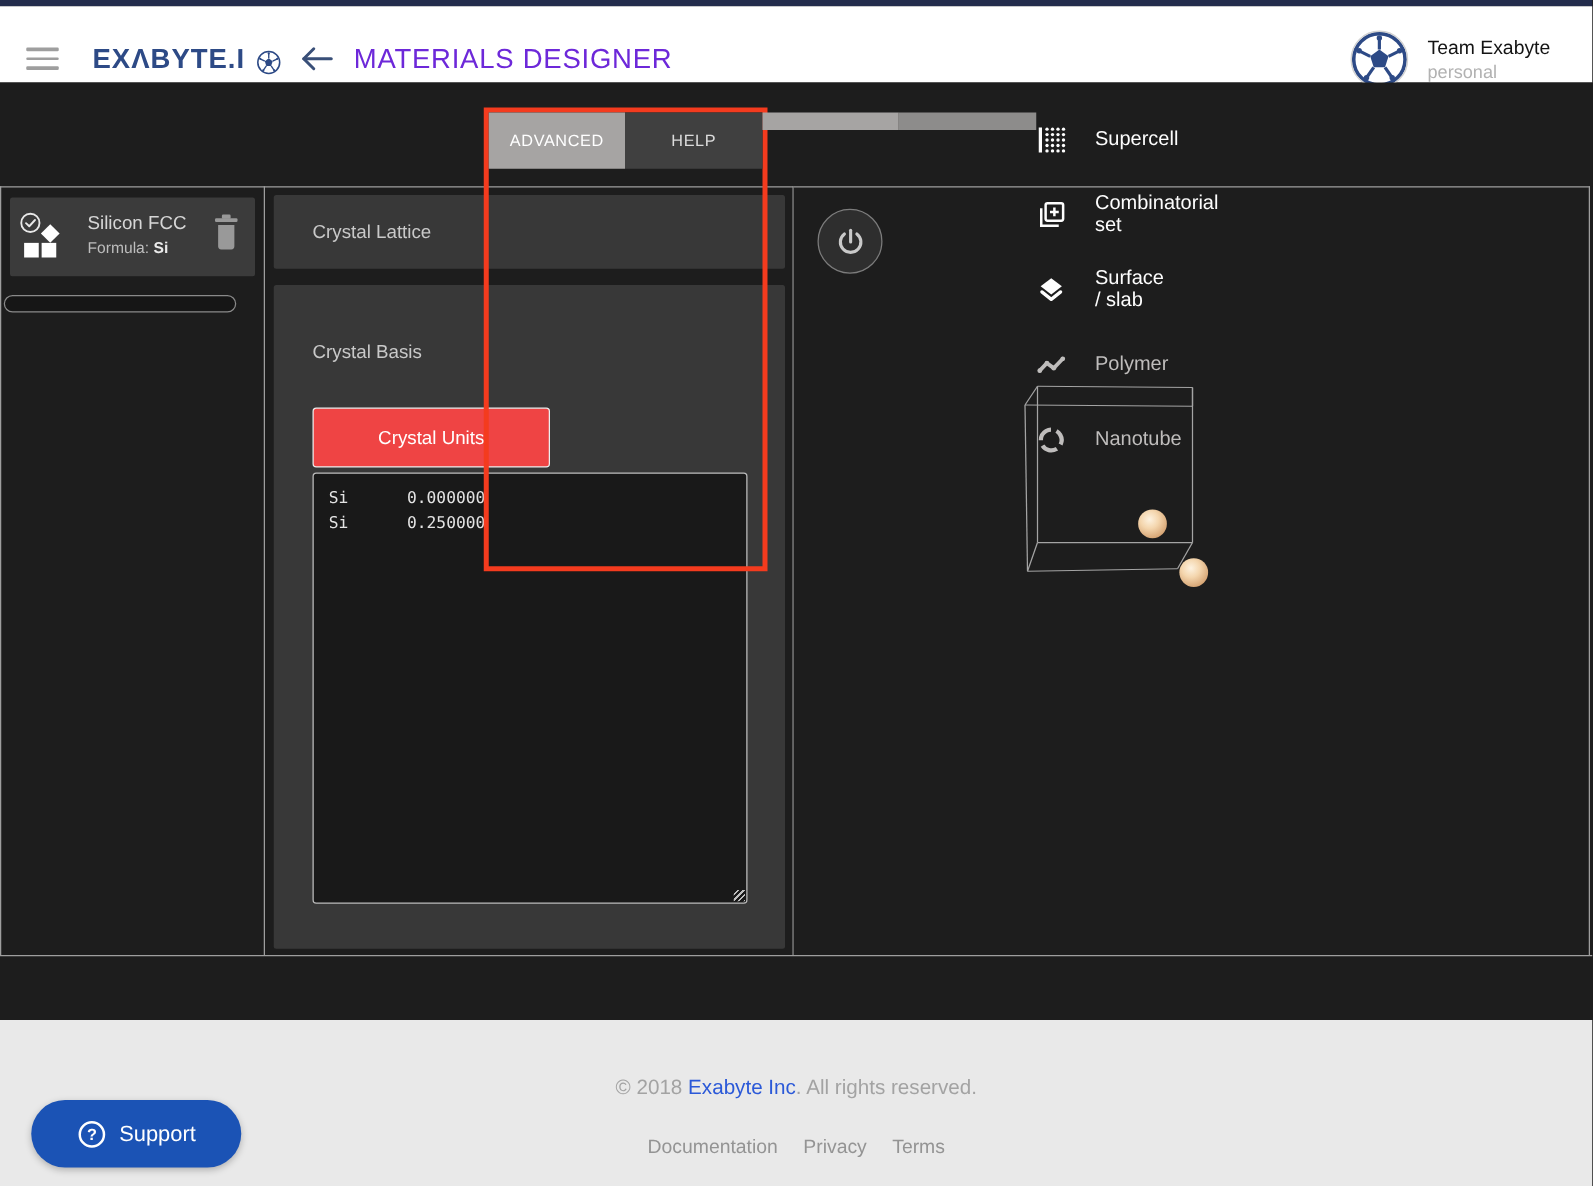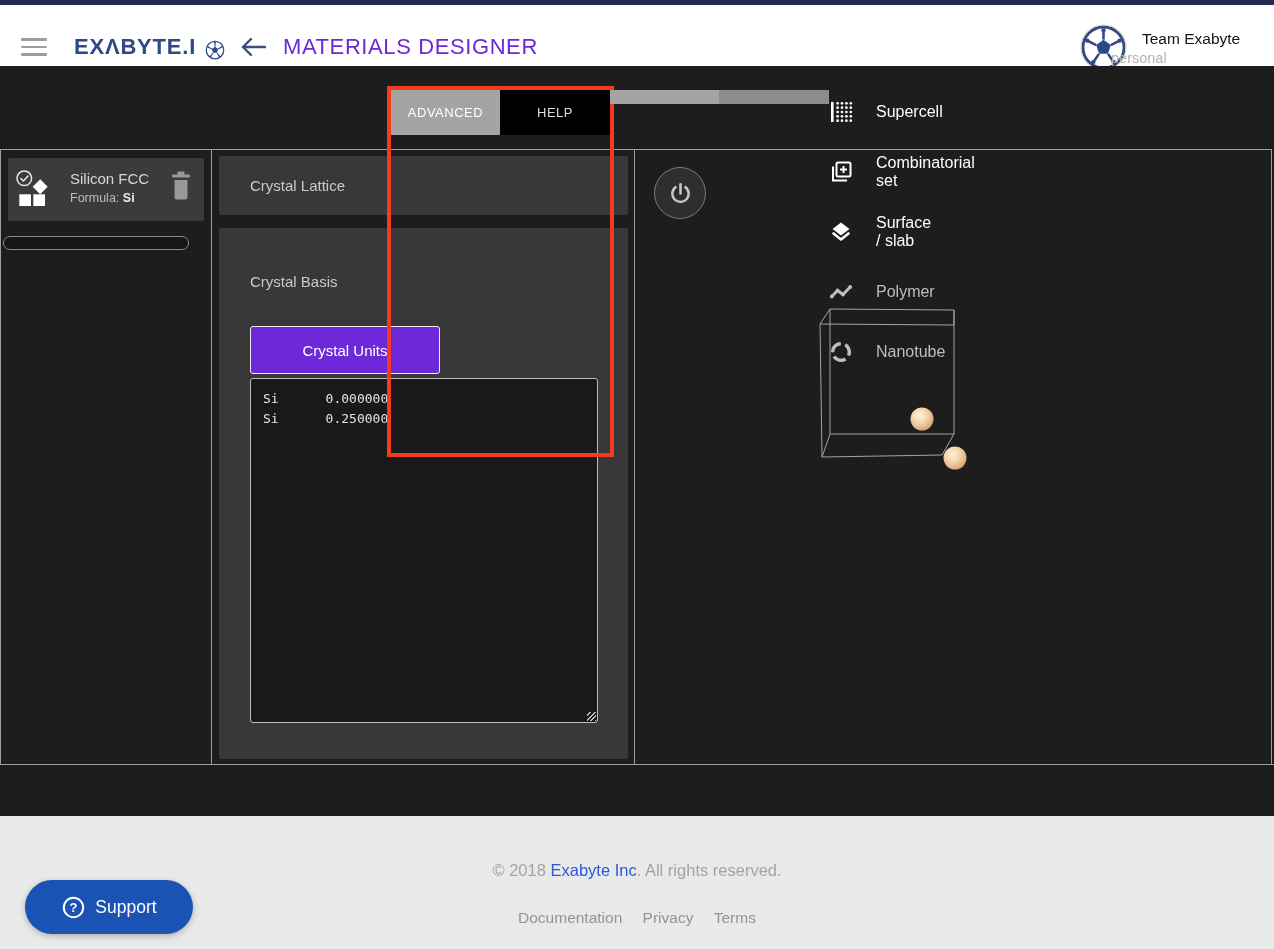--- a/index.html
+++ b/index.html
@@ -15,21 +15,21 @@
   .top-strip { position:absolute; left:0; top:0; width:1274px; height:5px; background:#232c4c; }
   .header { position:absolute; left:0; top:5px; width:1274px; height:61px; background:#ffffff; }
   .hamburger { position:absolute; left:21px; top:33px; width:26px; height:18px; cursor:pointer; }
   .hamburger span { display:block; width:26px; height:2.6px; background:#9e9e9e; margin-bottom:5px; border-radius:1px; }
   .logo-text { position:absolute; left:74px; top:30px; font-size:22px; font-weight:bold; color:#2d4a86; letter-spacing:0.8px; line-height:24px; }
   .logo-ball { position:absolute; left:205px; top:35px; }
   .back-arrow { position:absolute; left:239px; top:31px; }
   .app-title { position:absolute; left:283px; top:33px; font-size:22px; font-weight:400; color:#6d28d9; letter-spacing:0.6px; line-height:18px; }
   .avatar { position:absolute; left:1080px; top:19px; width:47px; height:47px; }
   .acct-name { position:absolute; left:1142px; top:25px; font-size:15.5px; font-weight:500; color:#141414; }
-  .acct-role { position:absolute; left:1111px; top:45px; font-size:14.5px; color:#b2b2b2; }
+  .acct-role { position:absolute; left:1142px; top:45px; font-size:14.5px; color:#b2b2b2; }
 
   
   .menubar { position:absolute; left:0; top:66px; width:1274px; height:83px; background:#1d1d1d; }
   .menu-item { position:absolute; top:101px; font-size:13px; font-weight:500; color:#d4d4d4; letter-spacing:0.5px; line-height:15px; cursor:pointer; }
   .mi-io { left:42px; } .mi-edit { left:205px; } .mi-view { left:313px; }
   .menubar-check { position:absolute; left:1224px; top:98px; cursor:pointer; }
 
   
   .panel { position:absolute; top:149px; height:615px; background:#1d1d1d; border-top:1px solid #9e9e9e; }
   .sidebar { left:0; width:212px; border-left:1px solid #9e9e9e; border-right:1px solid #9e9e9e; }
@@ -45,21 +45,21 @@
   .trash-btn { position:absolute; left:162px; top:13px; cursor:pointer; }
   .side-pill { position:absolute; left:2px; top:86px; width:186px; height:14px; border-radius:7px; background:#161616; border:1px solid #8a8a8a; cursor:pointer; }
 
   
   .card { position:absolute; background:#383838; border-radius:2px; }
   .lattice-card { left:7px; top:6px; width:409px; height:59px; }
   .basis-card   { left:7px; top:78px; width:409px; height:531px; }
   .section-label { position:absolute; left:31px; font-size:15px; color:#c9c9c9; }
   .lattice-label { top:21px; }
   .basis-label { top:45px; }
-  .tab-box { position:absolute; left:31px; top:98px; width:190px; height:48px; background:#6d28d9; border:1.5px solid #ededed; border-radius:3px; display:flex; align-items:center; justify-content:center; cursor:pointer; }
+  .tab-box { position:absolute; left:31px; top:98px; width:190px; height:48px; background:#ef4444; border:1.5px solid #ededed; border-radius:3px; display:flex; align-items:center; justify-content:center; cursor:pointer; }
   .tab-box span { font-size:15px; font-weight:500; color:#ffffff; }
   .basis-textarea { position:absolute; left:31px; top:150px; width:348px; height:345px; background:#191919; border:1px solid #bdbdbd; border-radius:3px; color:#e3e3e3; font-family:"DejaVu Sans Mono", monospace; font-size:13px; line-height:20px; padding:10px 12px; resize:none; outline:none; white-space:pre; overflow:hidden; }
   .resize-grip { position:absolute; left:368px; top:484px; width:9px; height:9px; background:
       repeating-linear-gradient(135deg, transparent 0 2px, #bdbdbd 2px 3.2px); cursor:nwse-resize; }
 
   
   .power-btn { position:absolute; left:19px; top:17px; width:52px; height:52px; border-radius:50%; background:#2e2e2e; border:1.5px solid #7c7c7c; display:flex; align-items:center; justify-content:center; cursor:pointer; }
   .scene { position:absolute; left:0; top:0; width:637px; height:614px; pointer-events:none; }
 
   
@@ -70,21 +70,21 @@
   .footer-links { position:absolute; left:0; top:93px; width:1274px; text-align:center; font-size:15.5px; color:#949494; }
   .footer-links span { margin:14px 8px; cursor:pointer; }
   .support-btn { position:absolute; left:25px; top:64px; width:168px; height:54px; border-radius:27px; background:#1b53b5; display:flex; align-items:center; justify-content:center; gap:9px; cursor:pointer; box-shadow:0 2px 6px rgba(0,0,0,0.25); }
   .support-btn span { color:#ffffff; font-size:17.5px; font-weight:normal; }
 
   
   .dropdown { position:absolute; left:387px; top:86px; width:227px; height:371px; border:4px solid #f43b1e; z-index:50; display:flex; flex-direction:row; }
   .dd-tabs { display:flex; height:45px; }
   .dd-tab { display:flex; align-items:center; justify-content:center; font-size:13px; font-weight:500; letter-spacing:0.5px; cursor:pointer; }
   .dd-tab-advanced { width:109px; background:#a6a4a3; color:#ffffff; }
-  .dd-tab-help { width:110px; background:#000000; color:#dcdcdc; }
+  .dd-tab-help { width:110px; background:#404040; color:#dcdcdc; }
   .dd-strip { display:flex; height:14px; }
   .dd-strip .s-left { width:109px; background:#a6a4a3; }
   .dd-strip .s-right { width:110px; background:#8d8c8b; }
   .dd-panel { flex:1; background:#a6a4a3; position:relative; }
   .dd-item { position:absolute; left:0; width:100%; height:44px; display:flex; align-items:center; gap:23px; font-size:16px; color:#fdfdfd; cursor:pointer; }
   .dd-item.disabled { color:#bfbdbc; cursor:default; }
   .dd-item svg { flex:0 0 auto; }
 </style>
 </head>
 <body>

